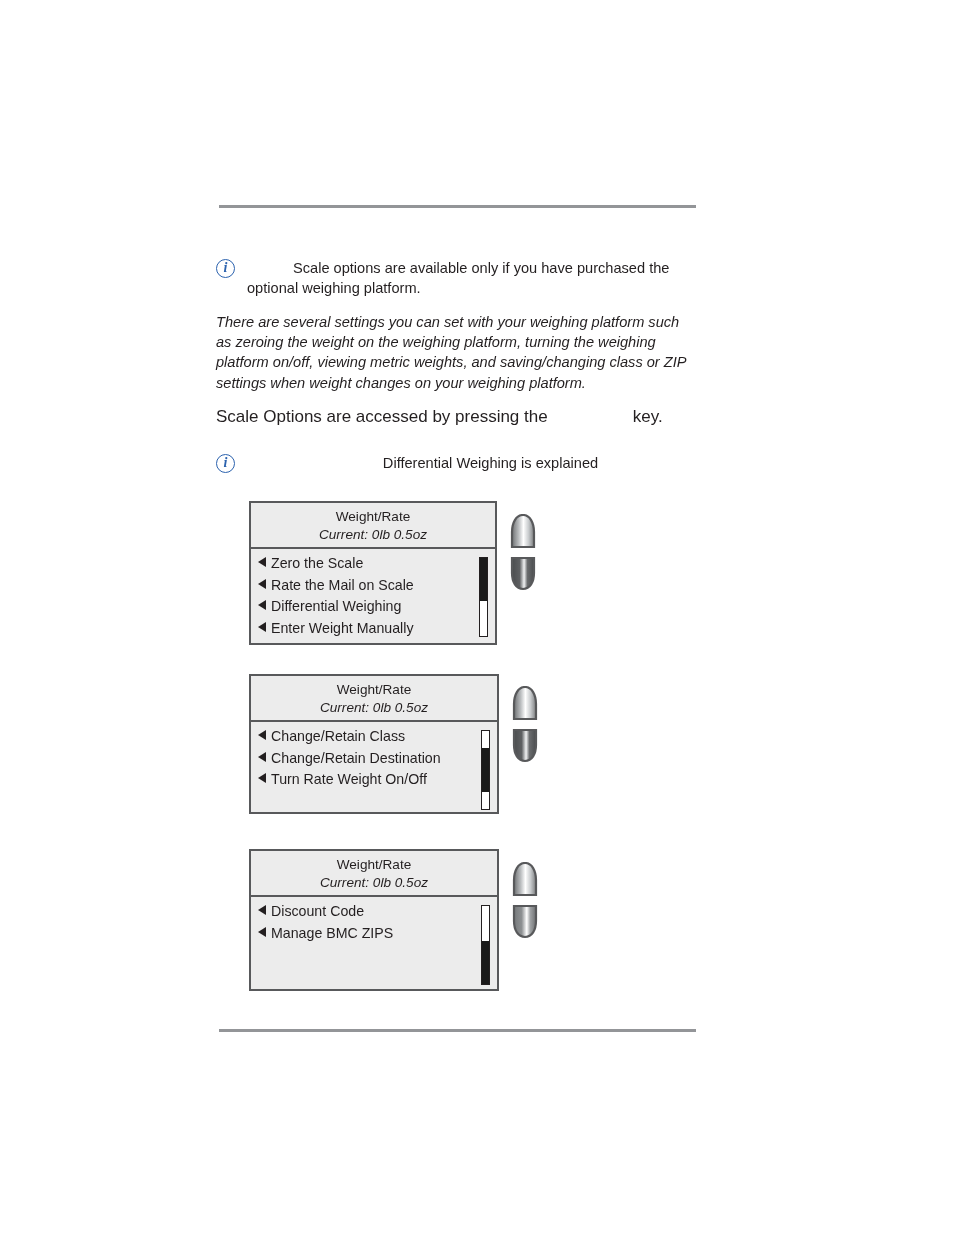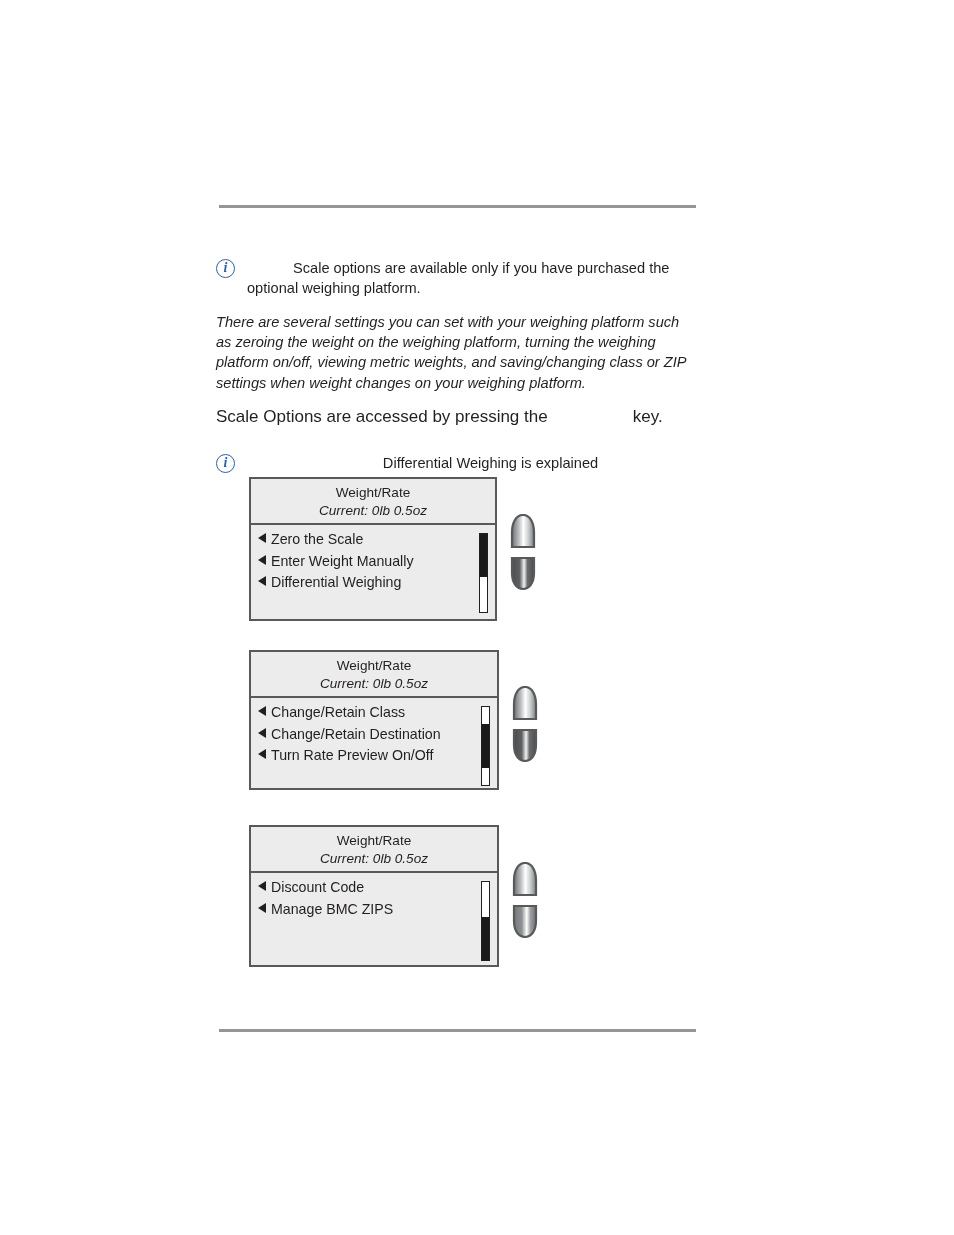--- a/index.html
+++ b/index.html
@@ -89,20 +89,21 @@
     line-height: 20.2px;
     white-space: pre;
   }
 
   
   .lcd {
     position: absolute;
     background: #ececec;
     border: 2px solid #58595b;
     box-sizing: border-box;
+    margin-top: 24px;
   }
   .lcd-head {
     border-bottom: 2px solid #58595b;
     text-align: center;
     padding: 5px 0 4px 0;
     font-size: 13.6px;
     line-height: 17.5px;
   }
   .lcd-head .line2 { display: block; font-style: italic; }
   .lcd-body {
@@ -186,22 +187,23 @@
 
   </div>
 
   <div class="lcd" style="left:249px; top:477px; width:248px; height:144px;">
     <div class="lcd-head">
       <span>Weight/Rate</span>
       <span class="line2">Current:  0lb 0.5oz</span>
     </div>
     <div class="lcd-body">
       <div class="lcd-item"><span class="tri"></span><span>Zero the Scale</span></div>
+      <div class="lcd-item"><span class="tri"></span><span>Rate the Mail on Scale</span></div>
+      <div class="lcd-item"><span class="tri"></span><span>Differential Weighing</span></div>
       <div class="lcd-item"><span class="tri"></span><span>Enter Weight Manually</span></div>
-      <div class="lcd-item"><span class="tri"></span><span>Differential Weighing</span></div>
       <div class="lcd-scroll">
         <div class="lcd-thumb" style="top:0%; height:55%;"></div>
       </div>
     </div>
   </div>
   <div class="scrollkeys" style="left:509px; top:514px;">
     <div class="key key-up">
       <svg width="28" height="36" viewBox="0 0 28 36">
         <defs>
           <linearGradient id="gu1" x1="0" y1="0" x2="1" y2="0">
@@ -232,21 +234,21 @@
   </div>
 
   <div class="lcd" style="left:249px; top:650px; width:250px; height:140px;">
     <div class="lcd-head">
       <span>Weight/Rate</span>
       <span class="line2">Current:  0lb 0.5oz</span>
     </div>
     <div class="lcd-body">
       <div class="lcd-item"><span class="tri"></span><span>Change/Retain Class</span></div>
       <div class="lcd-item"><span class="tri"></span><span>Change/Retain Destination</span></div>
-      <div class="lcd-item"><span class="tri"></span><span>Turn Rate Preview On/Off</span></div>
+      <div class="lcd-item"><span class="tri"></span><span>Turn Rate Weight On/Off</span></div>
       <div class="lcd-scroll">
         <div class="lcd-thumb" style="top:22%; height:56%;"></div>
       </div>
     </div>
   </div>
   <div class="scrollkeys" style="left:511px; top:686px;">
     <div class="key key-up">
       <svg width="28" height="36" viewBox="0 0 28 36">
         <defs>
           <linearGradient id="gu2" x1="0" y1="0" x2="1" y2="0">

